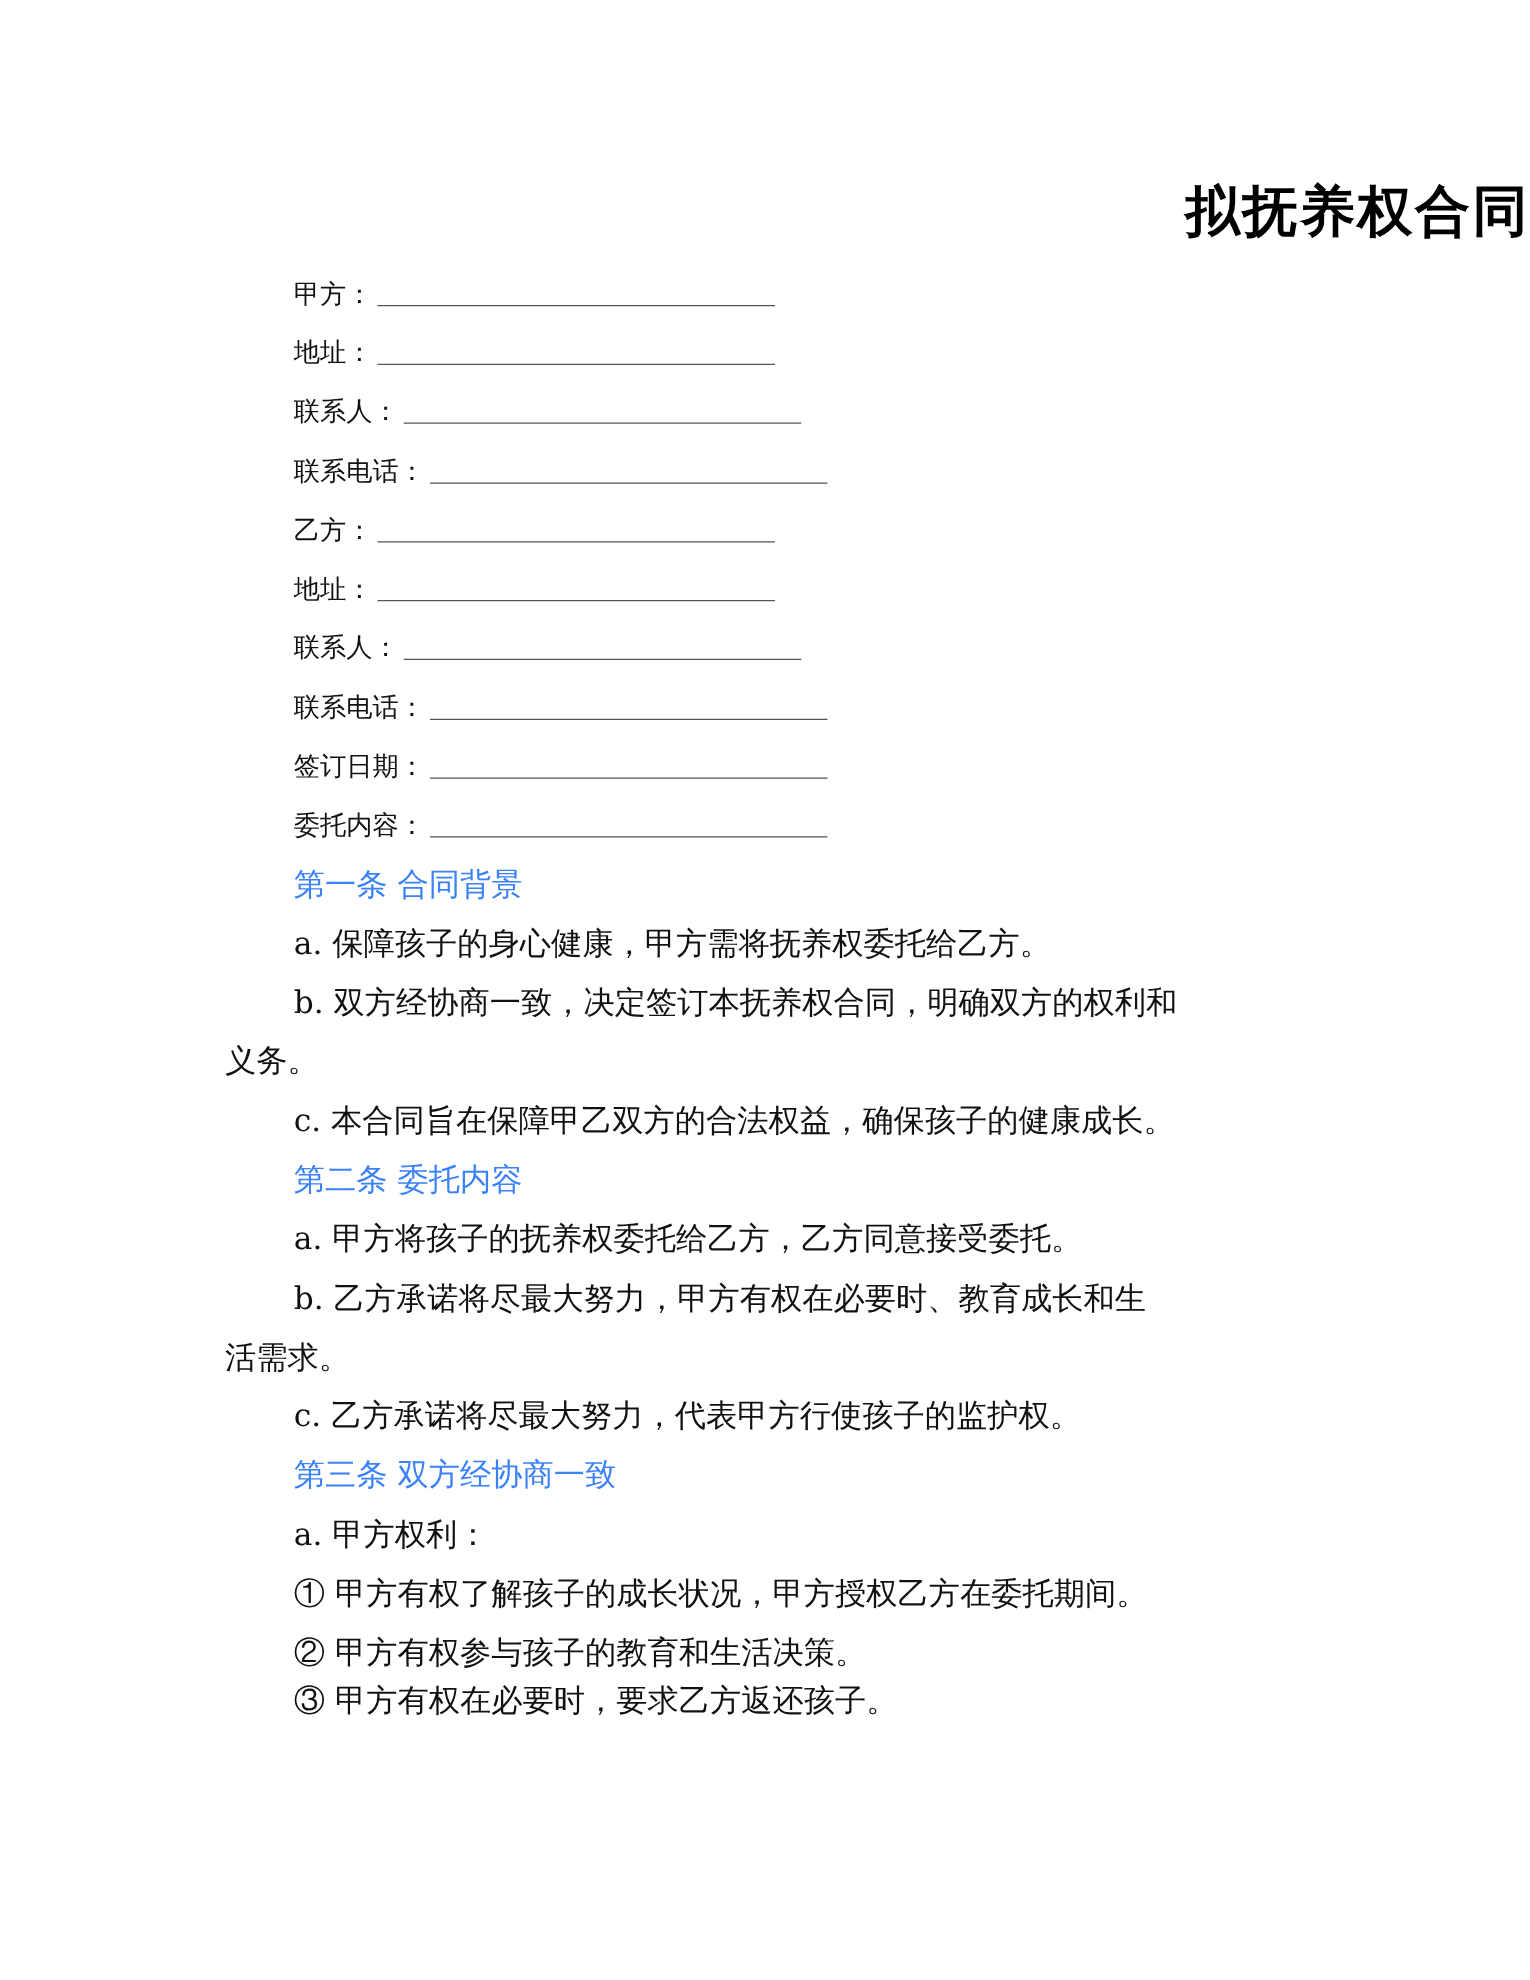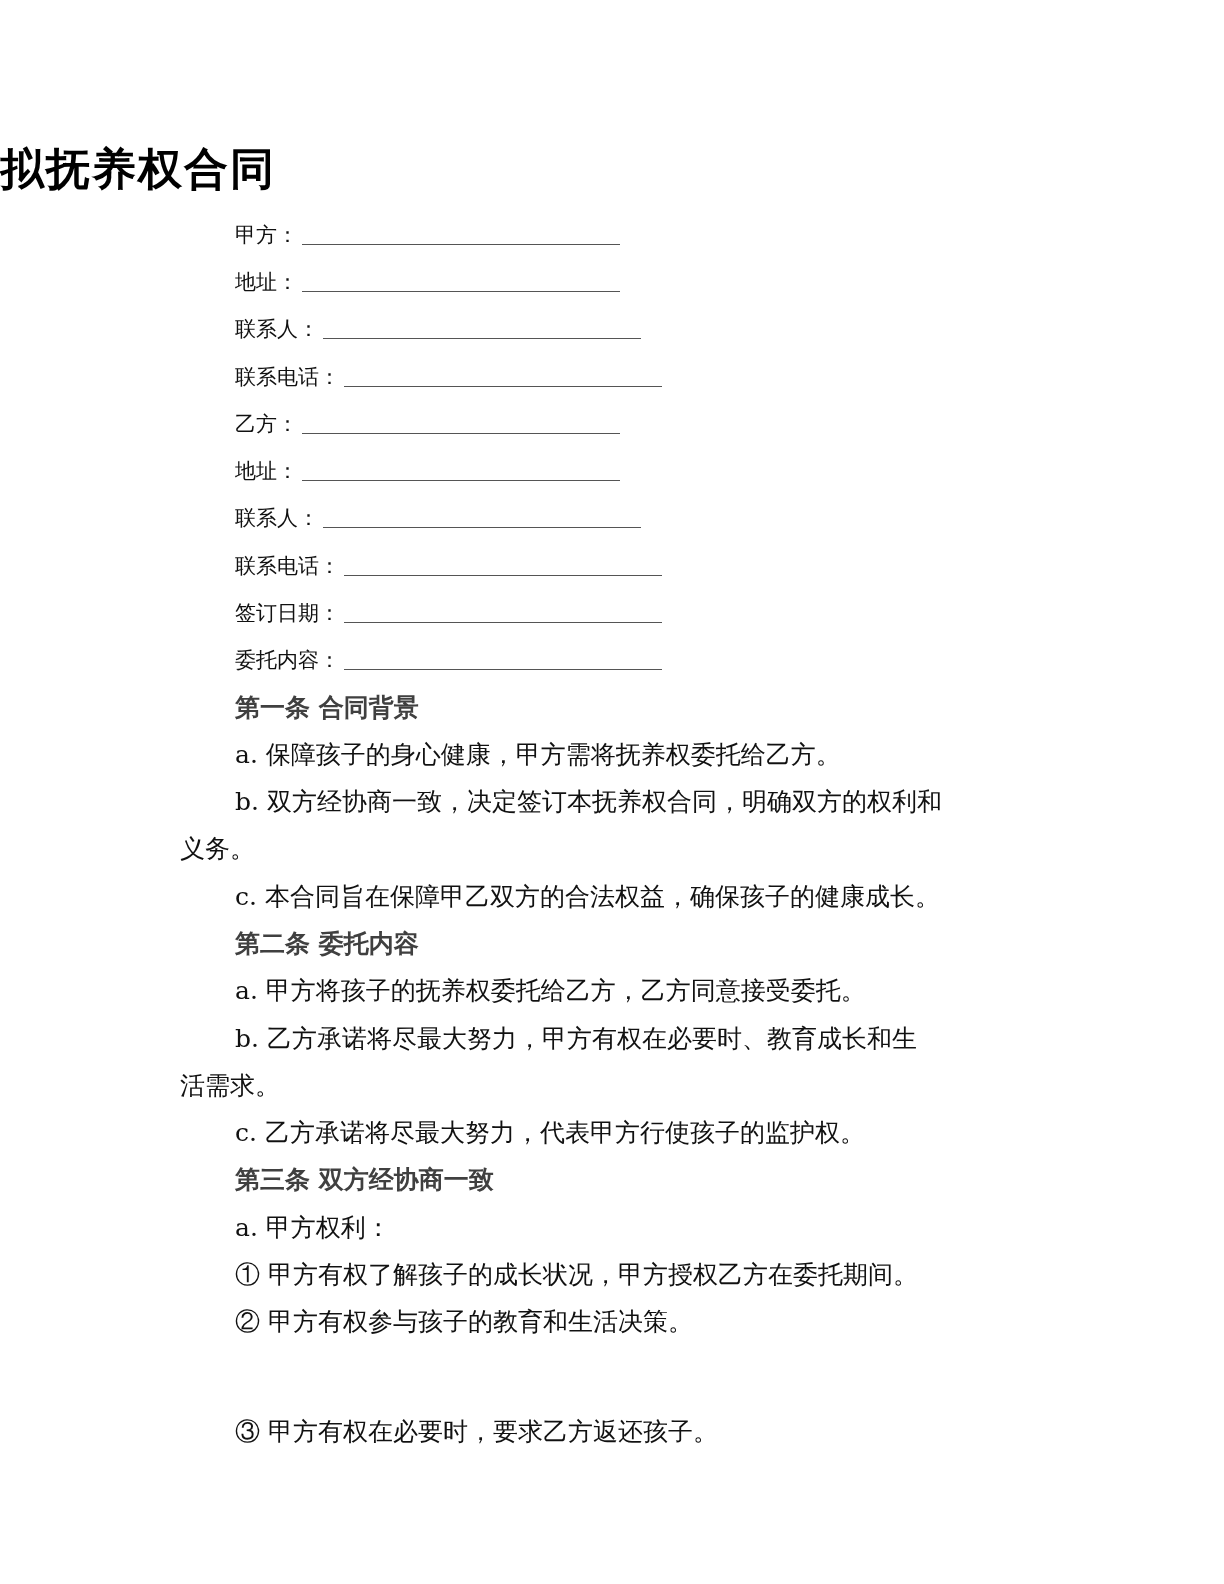--- a/index.html
+++ b/index.html
@@ -1,24 +1,24 @@
 <!DOCTYPE html>
 <html><head>
 <meta charset="utf-8">
 <style>
   html, body { margin:0; padding:0; background:#ffffff; }
   body { width:1224px; height:1584px; position:relative; overflow:hidden;
          font-family: "DejaVu Serif", "Liberation Serif", serif; color:#111; }
-  .title { position:absolute; top:140px; left:0; width:1224px; text-align:left;
+  .title { position:absolute; top:140px; left:0; width:1224px; text-align:right;
            font-size:44px; font-weight:bold; letter-spacing:2px; color:#000; }
   .field { position:absolute; left:235px; font-size:21px; height:34px; line-height:34px; white-space:nowrap; }
   .field .lbl { display:inline-block; }
   .field .line { display:inline-block; width:318px; border-bottom:1.5px solid #555; height:26px; vertical-align:top; margin-left:4px; }
   .p { position:absolute; font-size:25px; line-height:34px; white-space:nowrap; }
-  .h { font-weight:bold; color:#404040; }
+  .h { font-weight:normal; color:#3b82f6; }
 </style>
 </head>
 <body>
 
 <div>
   <div class="title">拟抚养权合同</div>
 
   <div class="field" style="top:218px">
     <span class="lbl">甲方：</span><span class="line"></span>
   </div>
@@ -59,14 +59,14 @@
   <div class="p h" style="left:235px;top:927px">第二条  委托内容</div>
   <div class="p" style="left:235px;top:974px">a.  甲方将孩子的抚养权委托给乙方，乙方同意接受委托。</div>
   <div class="p" style="left:235px;top:1022px">b.  乙方承诺将尽最大努力，甲方有权在必要时、教育成长和生</div>
   <div class="p" style="left:180px;top:1069px">活需求。</div>
   <div class="p" style="left:235px;top:1116px">c.  乙方承诺将尽最大努力，代表甲方行使孩子的监护权。</div>
 
   <div class="p h" style="left:235px;top:1163px">第三条  双方经协商一致</div>
   <div class="p" style="left:235px;top:1211px">a.  甲方权利：</div>
   <div class="p" style="left:235px;top:1258px">①  甲方有权了解孩子的成长状况，甲方授权乙方在委托期间。</div>
   <div class="p" style="left:235px;top:1305px">②  甲方有权参与孩子的教育和生活决策。</div>
-  <div class="p" style="left:235px;top:1415px">③  甲方有权在必要时，要求乙方返还孩子。</div>
+  <div class="p" style="left:235px;top:1344px">③  甲方有权在必要时，要求乙方返还孩子。</div>
 </div>
 
 </body></html>

